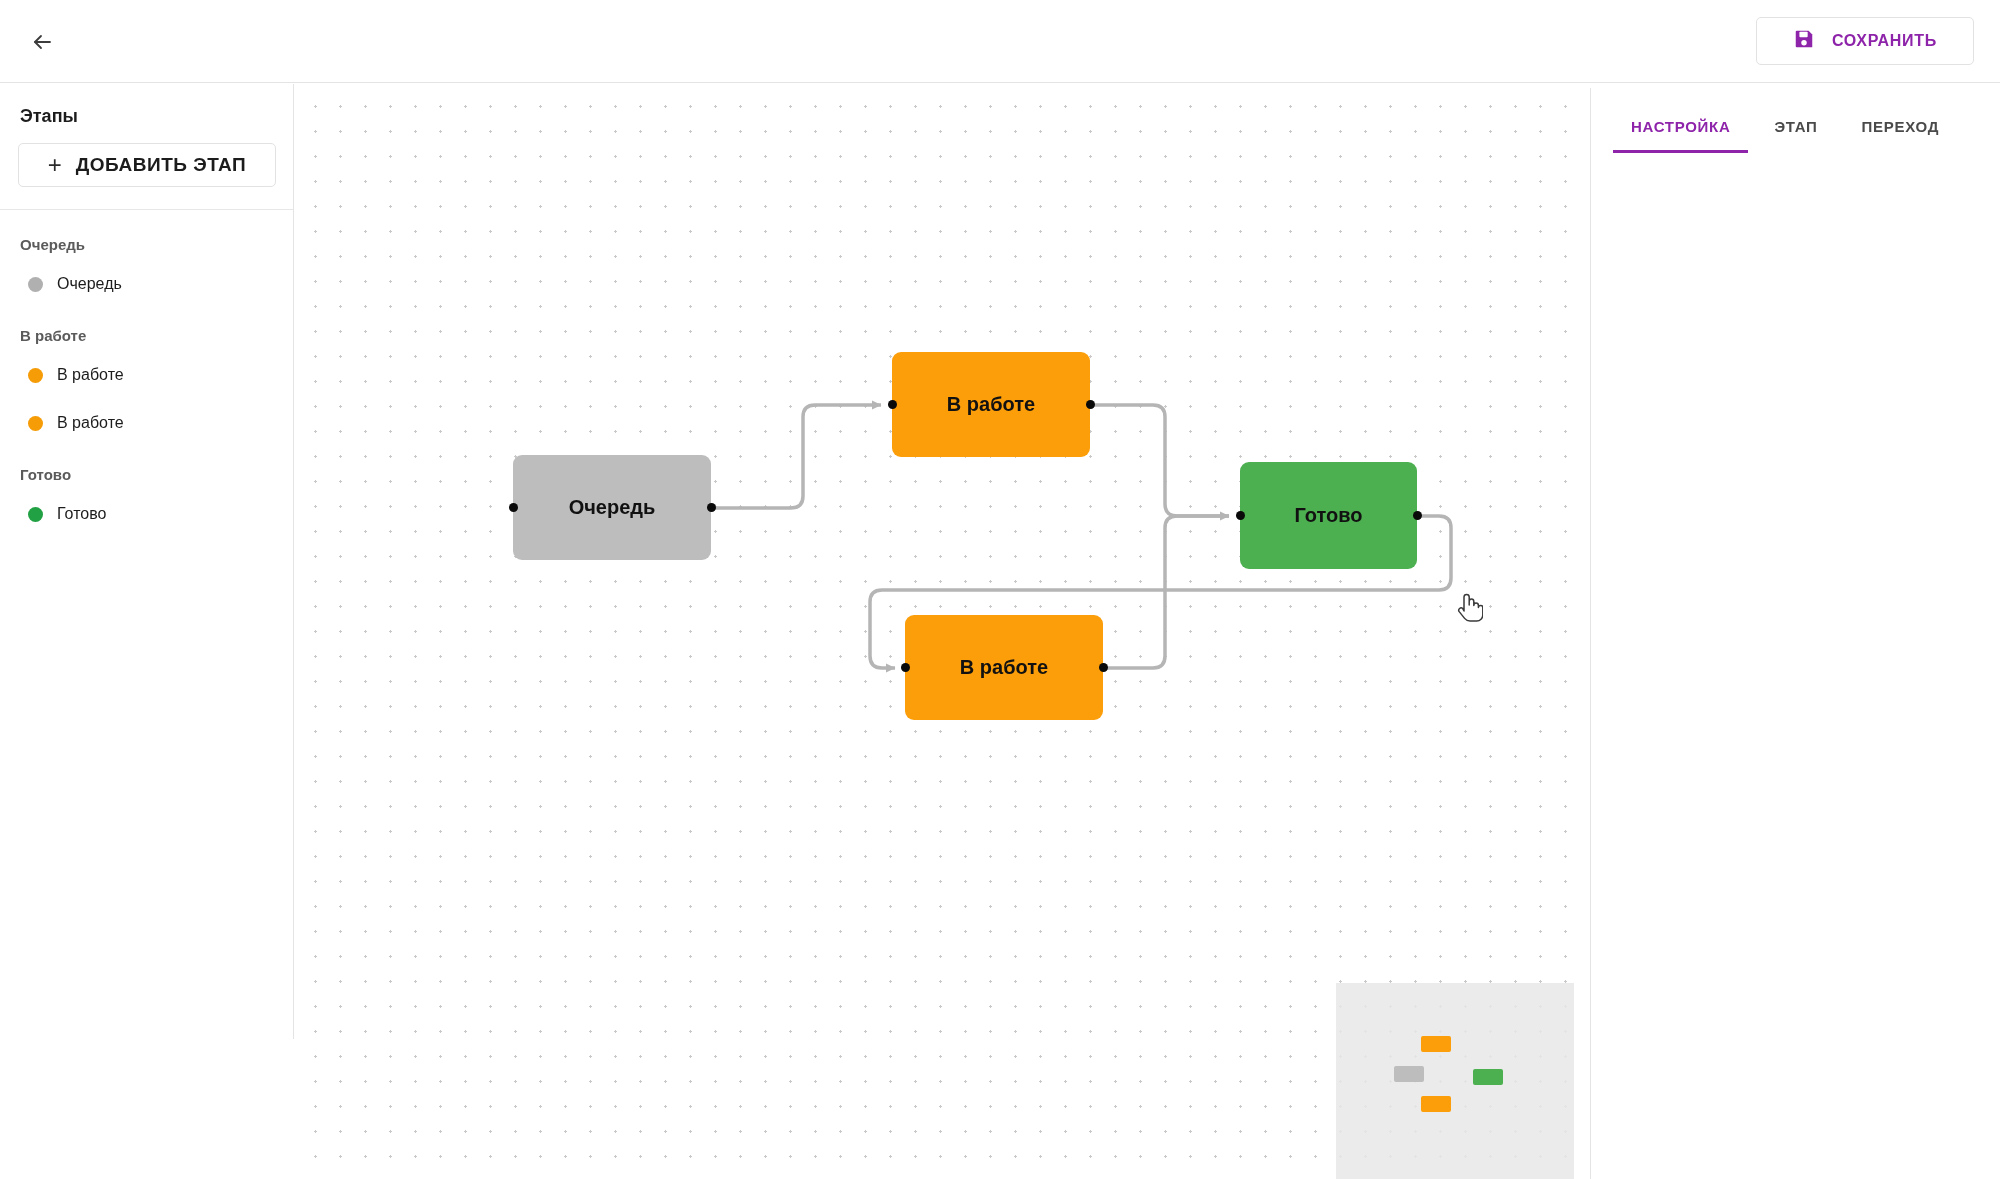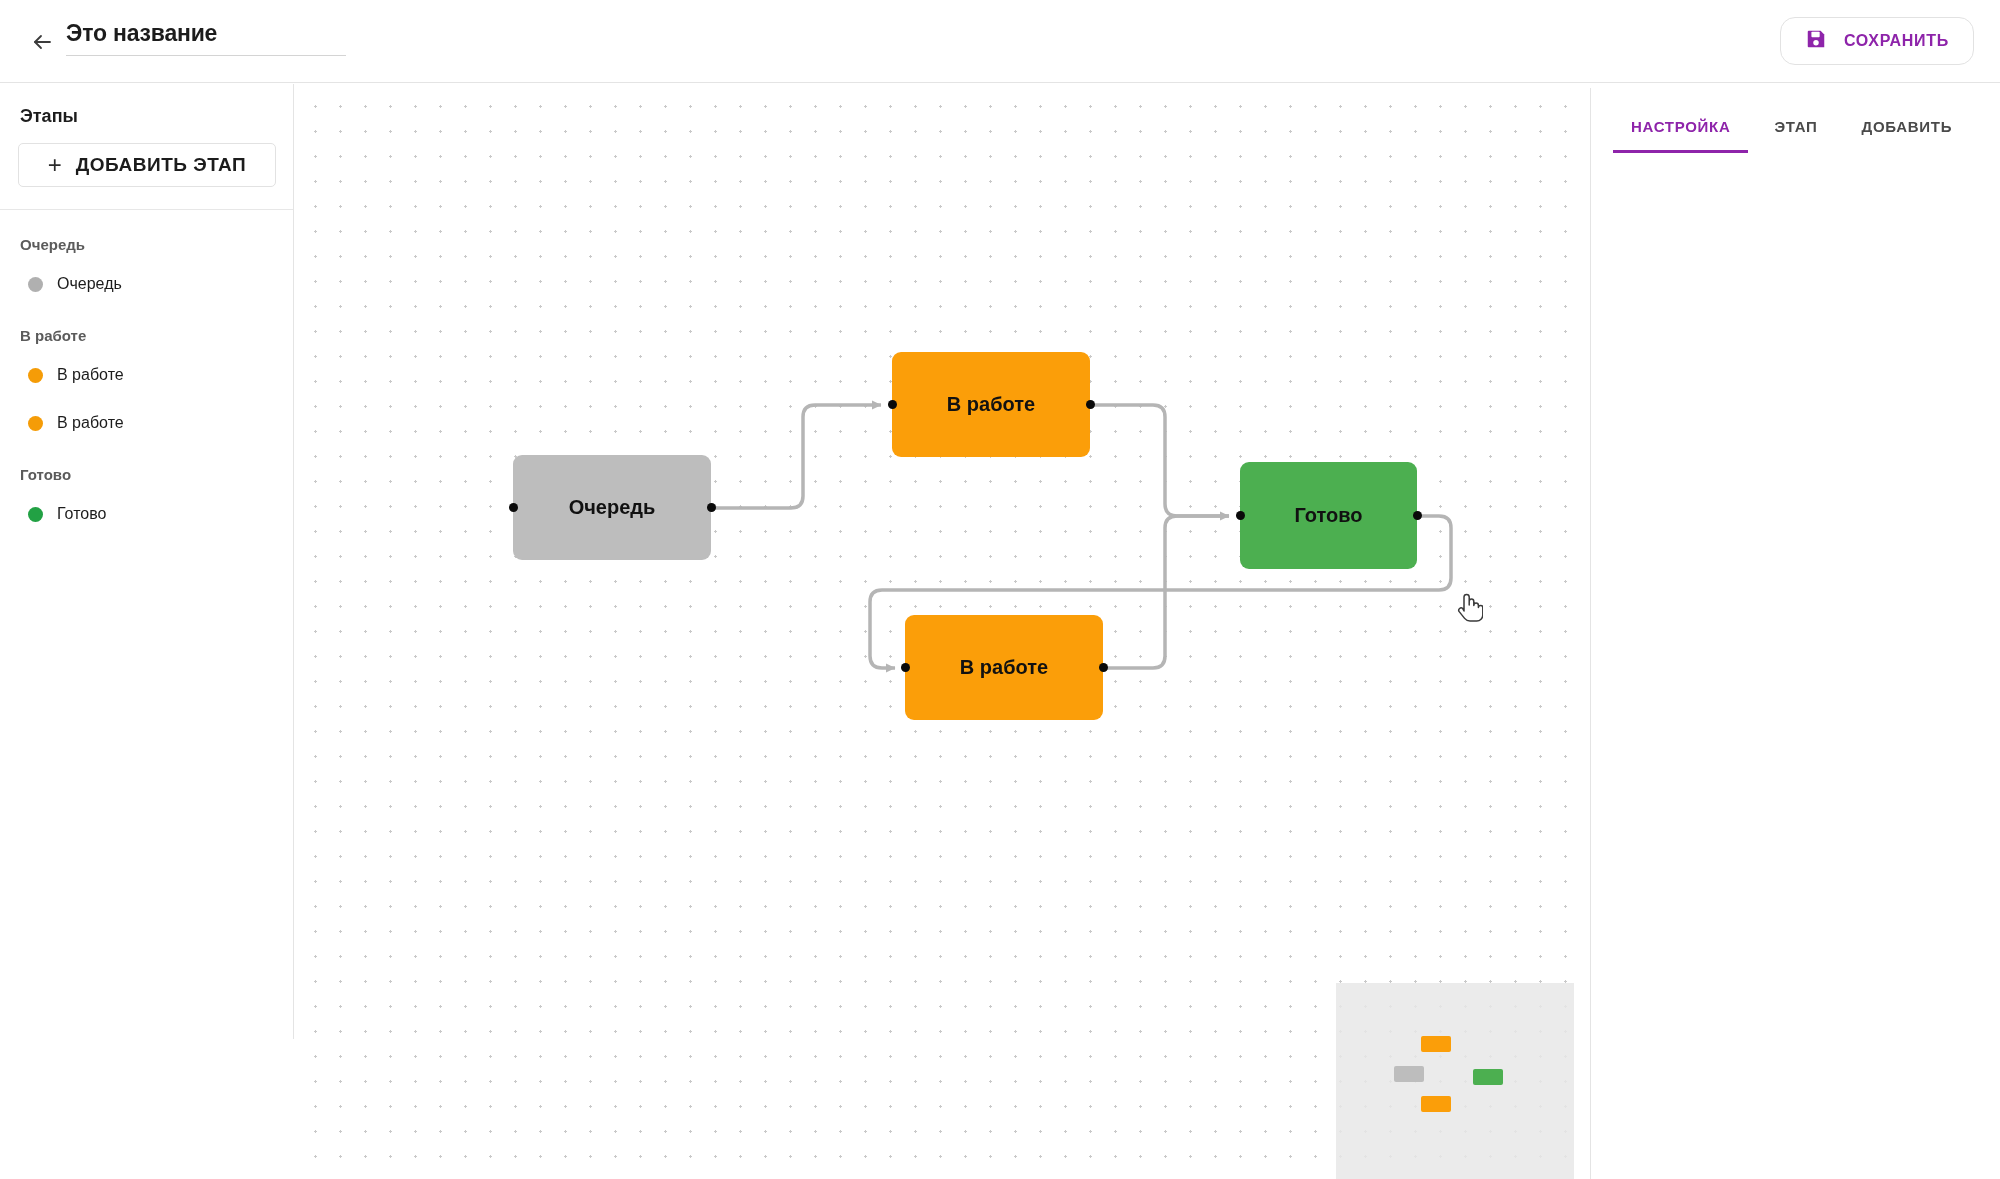--- a/index.html
+++ b/index.html
@@ -36,22 +36,22 @@
     border-bottom: 1px solid #d4d4d4;
     font-family: "Liberation Sans", sans-serif;
     font-size: 23px; font-weight: bold; color: #1c1c1c;
     padding: 0 0 8px 0; background: transparent;
     letter-spacing: -0.2px;
   }
   .save-btn {
     position: absolute; right: 26px; top: 17px;
     height: 48px;
     display: flex; align-items: center; gap: 17px;
-    padding: 0 24px;
-    border: 1px solid #e2e2e2; border-radius: 15px;
+    padding: 0 36px;
+    border: 1px solid #e2e2e2; border-radius: 5px;
     background: #fff; cursor: pointer;
   }
   .save-btn .label {
     font-size: 16px; font-weight: bold; color: #8e24aa;
     letter-spacing: 0.7px;
   }
 
   
   .sidebar {
     position: absolute; left: 0; top: 84px;
@@ -159,24 +159,20 @@
 <body>
 
 <div class="topbar">
   <div class="back-btn">
     <span>
       <svg width="24" height="24" viewBox="0 0 24 24" fill="none" stroke="#3c3c3c" stroke-width="1.8" stroke-linecap="round" stroke-linejoin="round">
         <line x1="20" y1="12" x2="5" y2="12"></line>
           <polyline points="11,18 5,12 11,6"></polyline>
       </svg>
     </span>
-  </div>
-  <div class="title-wrap">
-    <input class="title-input" type="text" value="Это название" style="">
-
   </div>
   <div class="save-btn">
     <span>
       <svg width="22" height="22" viewBox="0 0 24 24" fill="#8e24aa">
         <path d="M4 3h13l4 4v14a0 0 0 0 1 0 0H4a1 1 0 0 1-1-1V4a1 1 0 0 1 1-1z" fill="#8e24aa"></path>
         <rect x="7" y="4" width="9" height="6" rx="1" fill="#ffffff"></rect>
         <circle cx="12" cy="16" r="3" fill="#ffffff"></circle>
       </svg>
     </span>
     <span class="label">СОХРАНИТЬ</span>
@@ -280,17 +276,17 @@
 
 <div class="rightpanel">
   <div class="tabs">
     <div class="tab active">
       <span>НАСТРОЙКА</span>
     </div>
     <div class="tab">
       <span>ЭТАП</span>
     </div>
     <div class="tab">
-      <span>ДОБАВИТЬ</span>
+      <span>ПЕРЕХОД</span>
     </div>
   </div>
   <div></div>
 </div>
 
 </body></html>

